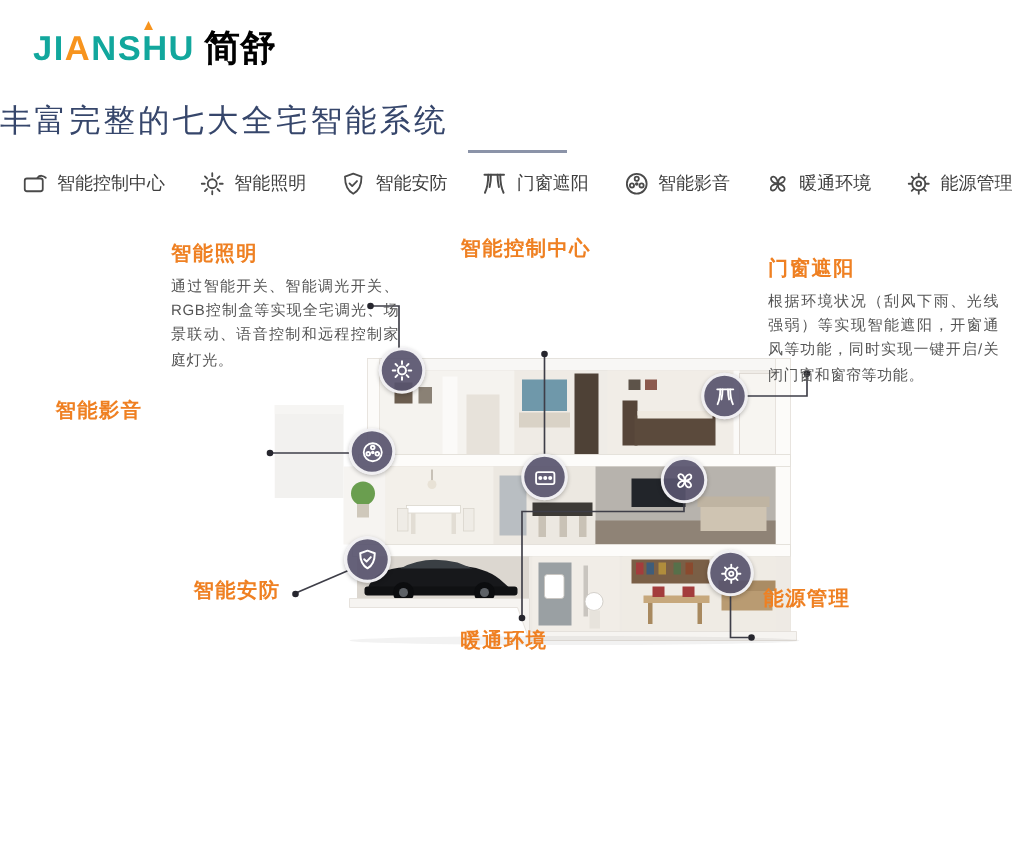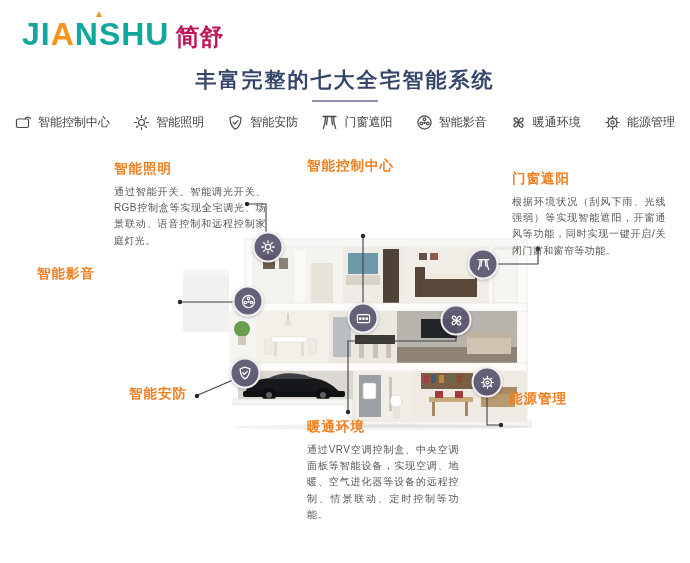--- a/index.html
+++ b/index.html
@@ -3,28 +3,28 @@
 <meta charset="utf-8">
 <style>
   html,body{margin:0;padding:0;}
   body{
     width:690px;height:563px;position:relative;background:#ffffff;
     font-family:"Liberation Sans","DejaVu Sans",sans-serif;
     overflow:hidden;color:#4f4f4f;
   }
   
   .logo{position:absolute;left:22px;top:16px;display:flex;align-items:baseline;gap:6px;}
-  .logo-en{font-weight:800;font-size:32px;letter-spacing:1px;color:#12a79d;font-style:normal;position:relative;}
+  .logo-en{font-weight:800;font-size:23px;letter-spacing:1px;color:#12a79d;font-style:normal;position:relative;}
   .logo-en .a{color:#f7941e;}
   .logo-accent{position:absolute;top:-5px;left:74px;width:0;height:0;
     border-left:3px solid transparent;border-right:3px solid transparent;border-bottom:6px solid #f7941e;}
-  .logo-cn{font-weight:700;font-size:24px;color:#be185d;}
-  
-  .page-title{position:absolute;left:0;right:0;top:66px;text-align:center;
-    font-size:21px;font-weight:700;color:#36466b;letter-spacing:2px;}
+  .logo-cn{font-weight:700;font-size:24px;color:#000000;}
+  
+  .page-title{position:absolute;left:0;right:0;top:66px;
+    font-size:21px;font-weight:400;color:#36466b;letter-spacing:2px;}
   .title-underline{position:absolute;left:312px;top:100px;width:66px;height:2px;background:#8b93a8;}
   
   .icon-row{position:absolute;left:15px;top:114px;width:660px;display:flex;justify-content:space-between;}
   .icon-item{display:flex;align-items:center;gap:6px;font-size:12px;color:#3f3f3f;white-space:nowrap;}
   .icon-item svg{display:block;}
   
   .feature{position:absolute;}
   .feature h3{margin:0 0 6px 0;font-size:13.5px;font-weight:700;color:#ef8022;letter-spacing:1px;}
   .feature p{margin:0;font-size:10px;line-height:1.62;color:#555555;text-align:justify;letter-spacing:0.4px;}
   .f-lighting{left:114px;top:160px;width:152px;}
@@ -320,17 +320,16 @@
   <p>根据环境状况（刮风下雨、光线强弱）等实现智能遮阳，开窗通风等功能，同时实现一键开启/关闭门窗和窗帘等功能。</p>
 </div>
 <div class="feature f-av">
   <h3>智能影音</h3>
 </div>
 <div class="feature f-security">
   <h3>智能安防</h3>
 </div>
 <div class="feature f-hvac">
   <h3>暖通环境</h3>
-  <p>通过VRV空调控制盒、中央空调面板等智能设备，实现空调、地暖、空气进化器等设备的远程控制、情景联动、定时控制等功能。</p>
 </div>
 <div class="feature f-energy">
   <h3>能源管理</h3>
 </div>
 
 </body></html>

